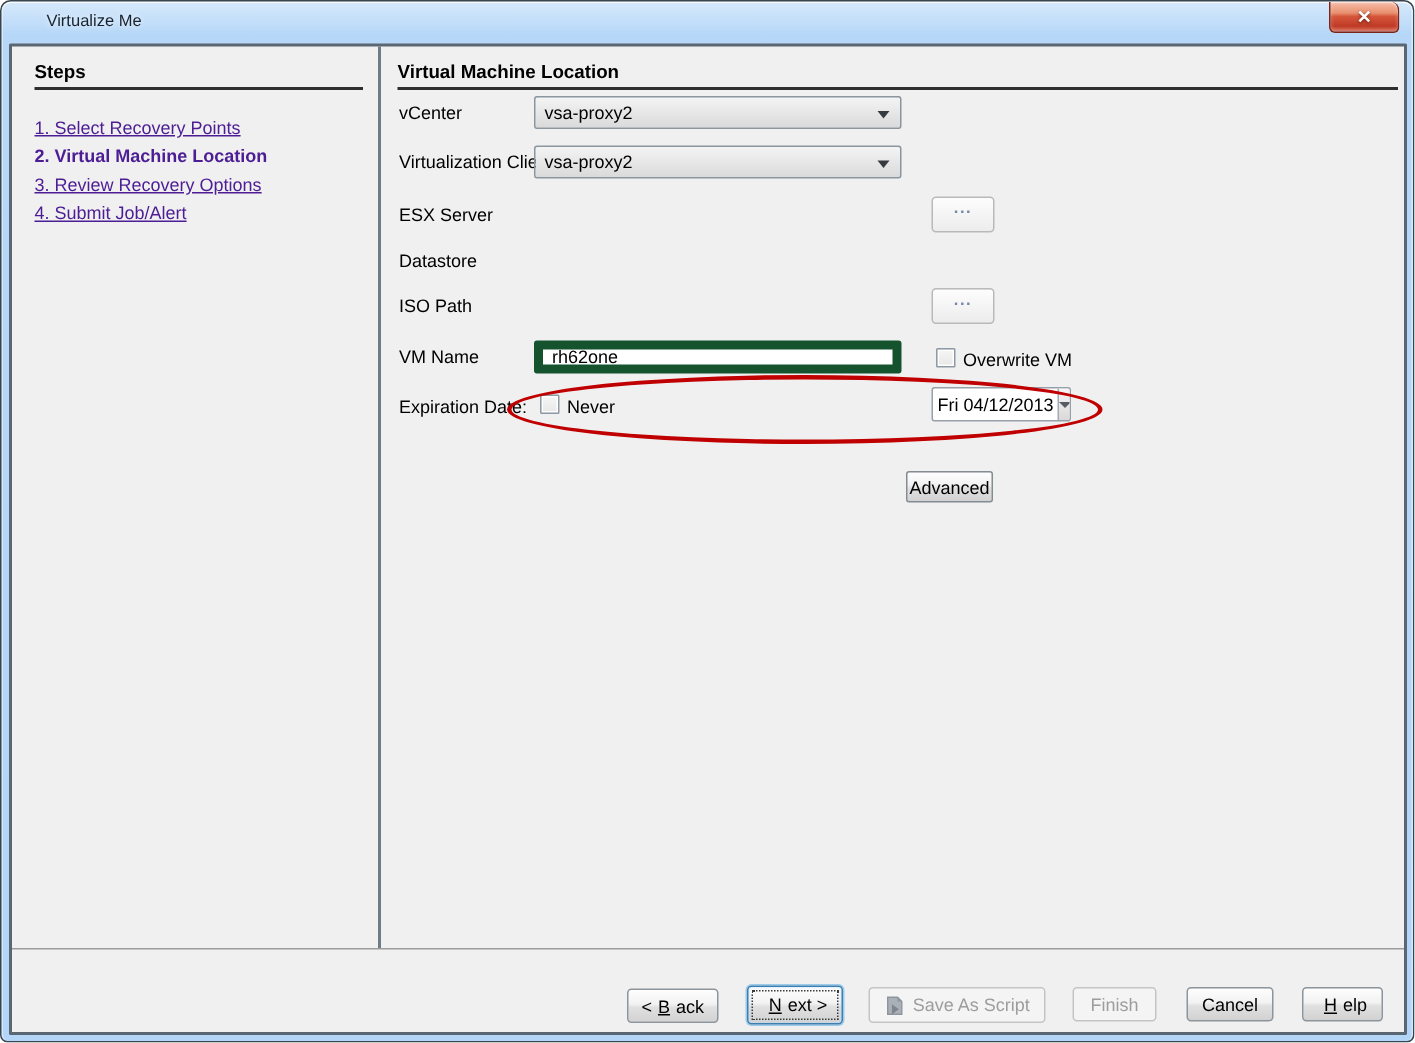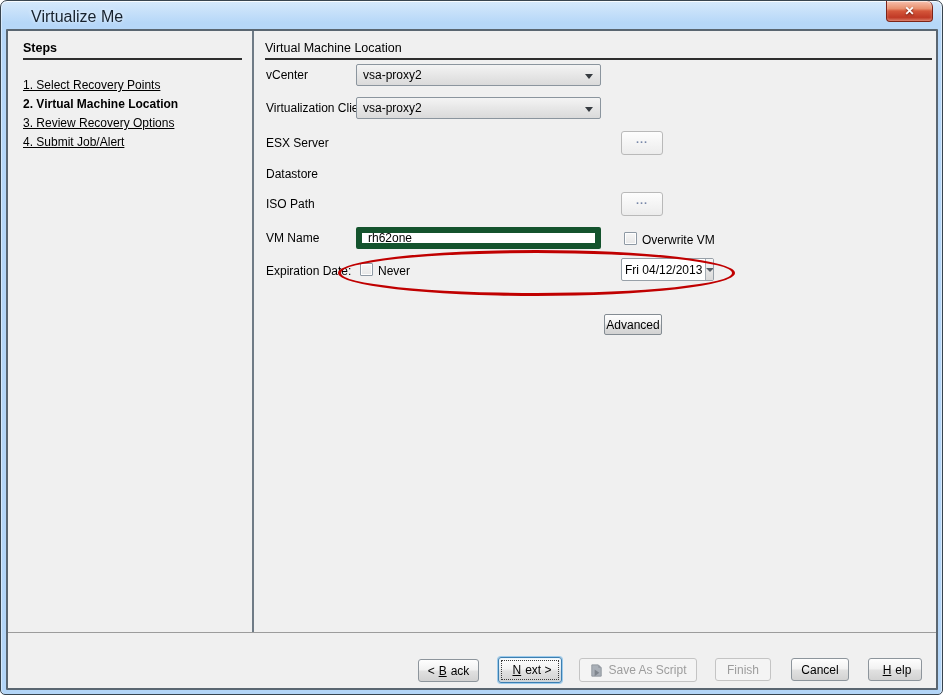--- a/index.html
+++ b/index.html
@@ -9,21 +9,21 @@
   .window {
     position:relative; width:943px; height:695px;
     background:linear-gradient(180deg,#d6e9fb 0%,#b6d7f8 22px,#b3d5f7 100%);
     border:1px solid #38444e;
     border-radius:7px 7px 5px 5px;
     box-shadow:inset 0 1px 0 rgba(255,255,255,.8), inset 1px 0 0 rgba(255,255,255,.45), inset -1px 0 0 rgba(255,255,255,.45);
     overflow:hidden;
   }
 
   .titlebar { position:absolute; left:0; top:0; width:100%; height:28px; }
-  .titlebar-title { position:absolute; left:30px; top:7px; font-size:16px; color:#17222e; text-shadow:0 0 4px rgba(255,255,255,.9); }
+  .titlebar-title { position:absolute; left:30px; top:7px; font-size:11px; color:#17222e; text-shadow:0 0 4px rgba(255,255,255,.9); }
 
   .close-btn {
     position:absolute; left:885px; top:0; width:47px; height:21px;
     background:linear-gradient(180deg,#f7c0ad 0%,#e8906f 38%,#d4563a 50%,#c03a26 82%,#d8705a 100%);
     border:1px solid #7d2418; border-top:none;
     border-radius:0 6px 4px 4px;
     display:flex; align-items:center; justify-content:center;
     box-shadow:inset 0 1px 0 rgba(255,255,255,.55), inset 0 0 3px rgba(255,255,255,.3);
     cursor:default;
   }
@@ -31,27 +31,27 @@
 
   .frame {
     position:absolute; left:5px; top:28px; width:932px; height:661px;
     background:#f0f0f0; border:2px solid #5a6671; border-radius:1px;
   }
 
   
   .steps-header { position:absolute; left:15px; top:10px; font-size:12.5px; font-weight:bold; color:#000; }
   .rule { position:absolute; height:2px; background:#2e2e2e; }
   .steps-rule { left:15px; top:27px; width:219px; }
-  .step { position:absolute; left:15px; font-size:12px; color:#000000; white-space:nowrap; cursor:default; }
+  .step { position:absolute; left:15px; font-size:12px; color:#4c1d95; white-space:nowrap; cursor:default; }
   .step.link { text-decoration:underline; }
   .step.current { font-weight:bold; }
   .divider { position:absolute; left:244px; top:0; width:2px; height:601px; background:#6f7b86; }
 
   
-  .main-header { position:absolute; left:257px; top:10px; font-size:12.5px; font-weight:normal; color:#000; }
+  .main-header { position:absolute; left:257px; top:10px; font-size:12.5px; font-weight:bold; color:#000; }
   .main-rule { left:257px; top:27px; width:667px; }
   .flabel { position:absolute; left:258px; font-size:12px; color:#000; white-space:nowrap; }
 
   .combo {
     position:absolute; left:348px; width:245px; height:22px;
     border:1px solid #8b959e; border-radius:2px;
     background:linear-gradient(180deg,#f4f4f4 0%,#e8e8e8 45%,#dadada 100%);
     display:flex; align-items:center; padding:0 22px 0 6px;
     font-size:12px; color:#000;
   }

